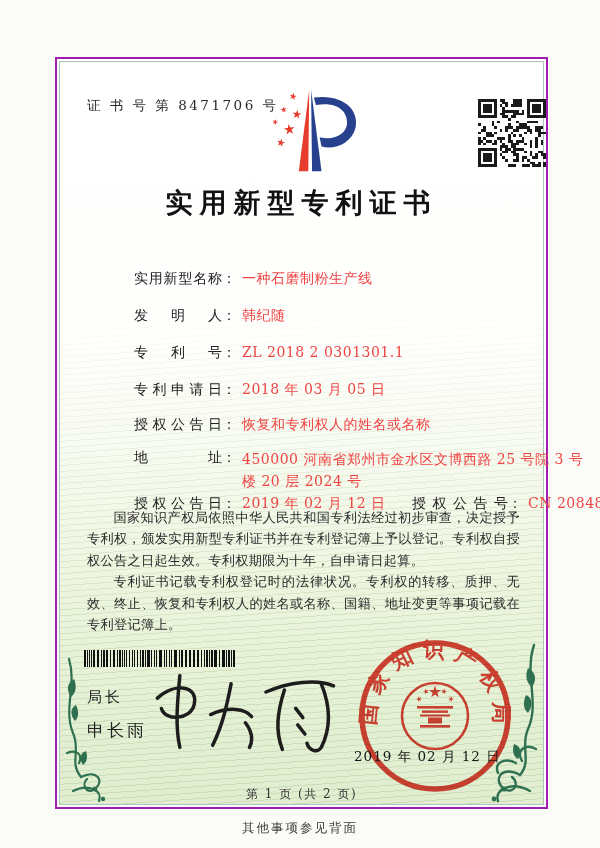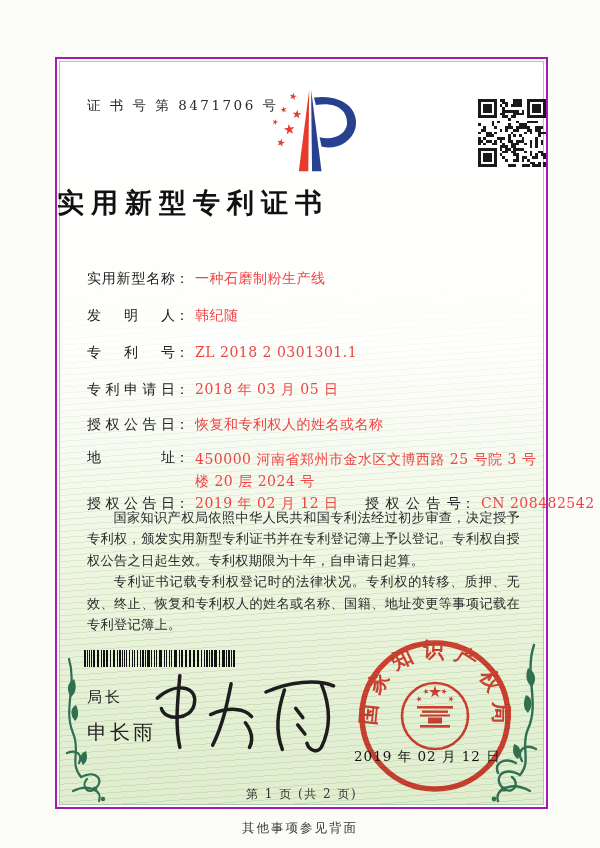--- a/index.html
+++ b/index.html
@@ -30,44 +30,44 @@
     -webkit-mask-image:linear-gradient(180deg,transparent 30%,rgba(0,0,0,.7) 60%,#000 85%);
     mask-image:linear-gradient(180deg,transparent 30%,rgba(0,0,0,.7) 60%,#000 85%);
   }
   
   .cert-no{
     position:absolute;left:30px;top:38px;font-size:13.5px;letter-spacing:2.5px;color:#2a2a2a;
   }
   .logo{position:absolute;left:204px;top:26px;width:104px;height:92px;}
   .qr{position:absolute;left:421px;top:40px;width:68px;height:68px;}
   .title{
-    position:absolute;left:0;right:0;top:126px;
+    position:absolute;left:0;right:0;top:126px;text-align:center;
     font-size:27px;font-weight:bold;letter-spacing:7px;color:#111;
   }
   
   .frow{position:absolute;left:30px;font-size:14px;white-space:nowrap;}
   .flabel{
     display:inline-block;width:88px;text-align:justify;text-align-last:justify;
-    vertical-align:top;color:#222;
+    vertical-align:top;color:#222;margin-left:47px;
   }
   .fcolon{display:inline-block;vertical-align:top;margin-right:6px;color:#222;}
   .fvalue{color:#ef4444;letter-spacing:.5px;vertical-align:top;}
   .fvalue.addr{display:inline-block;width:352px;white-space:normal;line-height:1.55;}
   .gpair{position:absolute;left:278px;top:0;}
   .gpair .flabel{width:96px;}
   
   .paras{
     position:absolute;left:30px;right:26px;top:448px;
     font-size:13.2px;line-height:1.62;text-align:justify;color:#2b2b2b;letter-spacing:.3px;
   }
   .paras p{margin:0;text-indent:2em;}
   
   .barcode{position:absolute;left:27px;top:591px;width:153px;height:17px;}
   .official-title{position:absolute;left:30px;top:629px;font-size:15px;letter-spacing:3px;color:#222;}
-  .official-name{position:absolute;left:30px;top:660px;font-size:20px;letter-spacing:3px;color:#222;}
+  .official-name{position:absolute;left:30px;top:660px;font-size:17px;letter-spacing:3px;color:#222;}
   .signature{position:absolute;left:88px;top:604px;width:205px;height:98px;}
   .seal{position:absolute;left:298px;top:577px;width:160px;height:160px;opacity:.93;mix-blend-mode:multiply;}
   .seal-date{
     position:absolute;left:297px;top:689px;width:170px;
     font-size:13.5px;color:#151515;letter-spacing:1px;font-weight:500;
   }
   .page-num{
     position:absolute;left:0;right:0;top:706px;text-align:center;
     font-size:12px;letter-spacing:1.5px;color:#333;margin-top:21px;
   }

